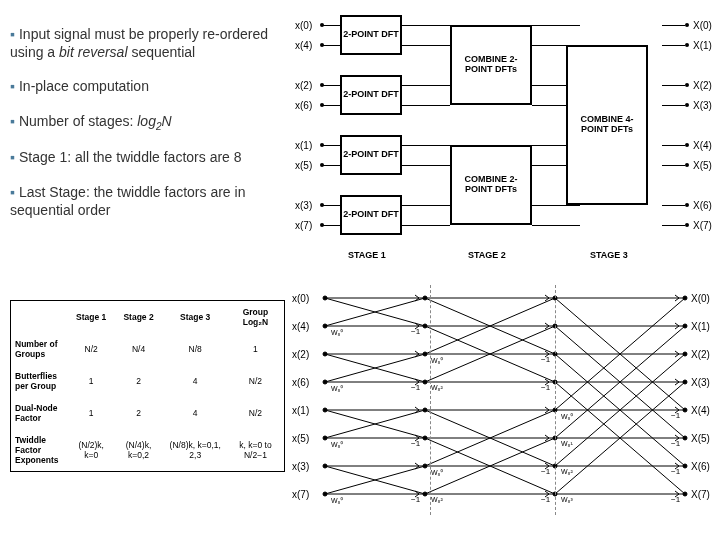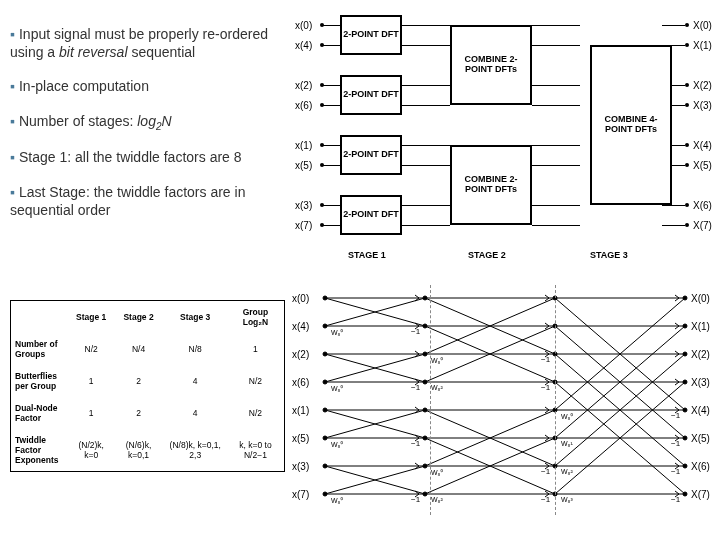--- a/index.html
+++ b/index.html
@@ -76,21 +76,21 @@
     <tr>
       <td class="rowhead">Dual-Node Factor</td>
       <td>1</td>
           <td>2</td>
           <td>4</td>
           <td>N/2</td>
     </tr>
     <tr>
       <td class="rowhead">Twiddle Factor Exponents</td>
       <td>(N/2)k, k=0</td>
-          <td>(N/6)k, k=0,1</td>
+          <td>(N/4)k, k=0,2</td>
           <td>(N/8)k, k=0,1, 2,3</td>
           <td>k, k=0 to N/2−1</td>
     </tr>
   </tbody>
     </table>
 </div>
 
 <div class="top-diagram">
 
   <div id="top-io">
@@ -161,21 +161,21 @@
     </div>
 
   <div class="box" style="left:50px; top:10px; width:62px; height:40px;">2-POINT DFT</div>
   <div class="box" style="left:50px; top:70px; width:62px; height:40px;">2-POINT DFT</div>
   <div class="box" style="left:50px; top:130px; width:62px; height:40px;">2-POINT DFT</div>
   <div class="box" style="left:50px; top:190px; width:62px; height:40px;">2-POINT DFT</div>
 
   <div class="box" style="left:160px; top:20px; width:82px; height:80px;">COMBINE 2-POINT DFTs</div>
   <div class="box" style="left:160px; top:140px; width:82px; height:80px;">COMBINE 2-POINT DFTs</div>
 
-  <div class="box" style="left:300px; top:40px; width:82px; height:160px;">COMBINE 4-POINT DFTs</div>
+  <div class="box" style="left:276px; top:40px; width:82px; height:160px;">COMBINE 4-POINT DFTs</div>
 
   <div class="stage-lbl" style="left:58px; top:245px;">STAGE 1</div>
   <div class="stage-lbl" style="left:178px; top:245px;">STAGE 2</div>
   <div class="stage-lbl" style="left:300px; top:245px;">STAGE 3</div>
 </div>
 
 <div class="bot-diagram">
   <svg width="425" height="255" style="position:absolute;left:0;top:0;">
     <g id="butterfly-svg" stroke="#000" stroke-width="1" fill="none">
         <circle cx="35" cy="18" r="2" fill="#000"></circle>

